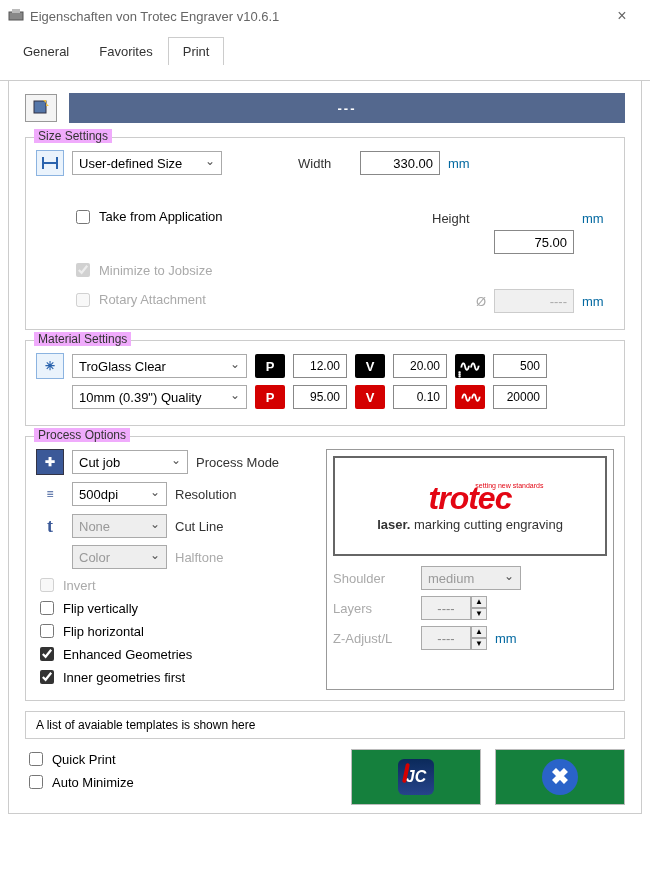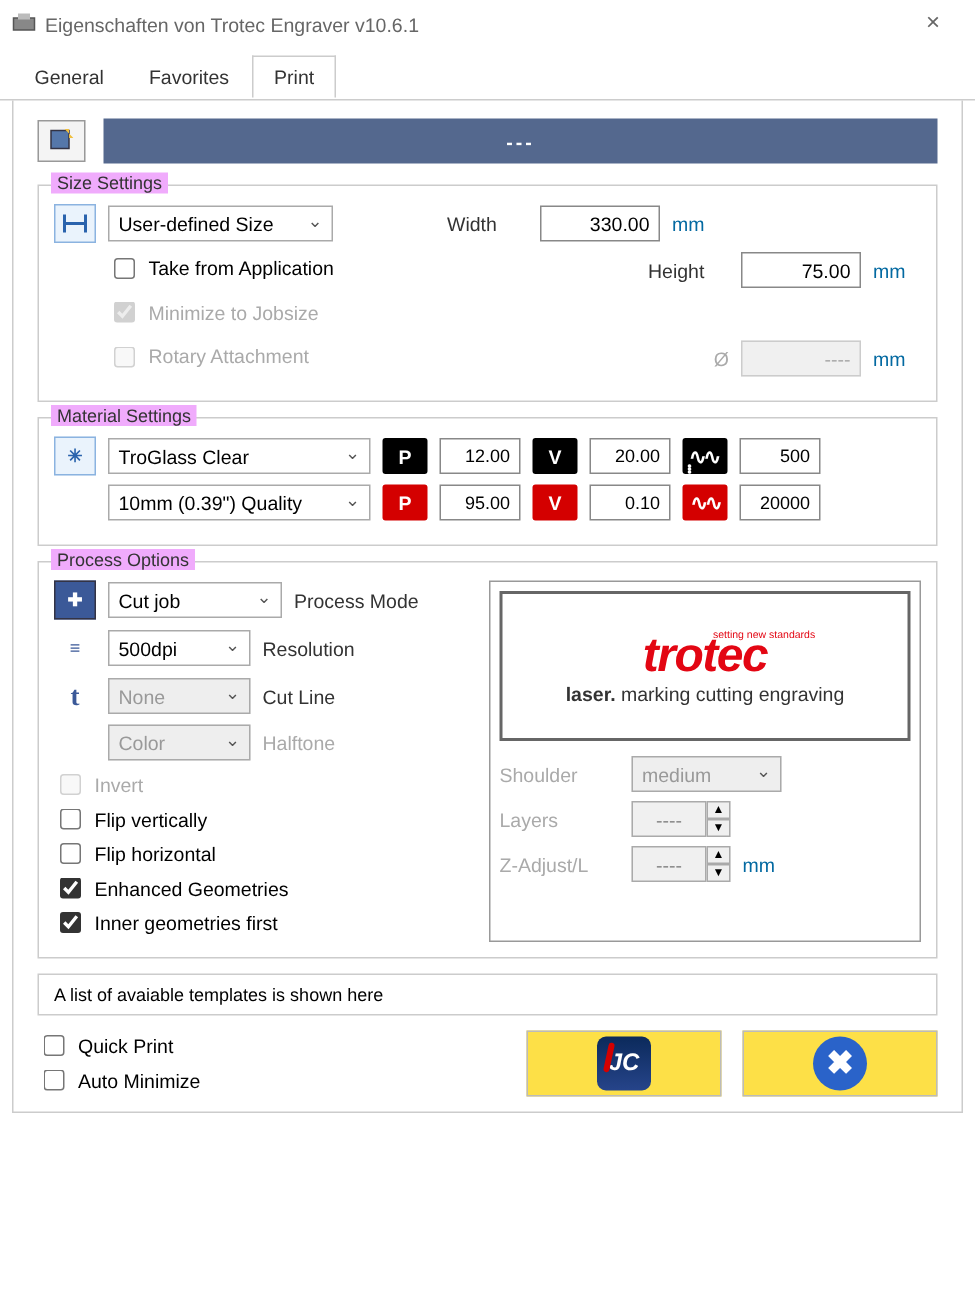--- a/index.html
+++ b/index.html
@@ -3,21 +3,21 @@
 <meta charset="utf-8">
 <style>
 * { box-sizing: border-box; font-family: "Segoe UI", Tahoma, sans-serif; font-size: 13px; }
 body { margin: 0; background: #fff; width: 650px; height: 874px; overflow: hidden; }
 
 .titlebar { height: 32px; display: flex; align-items: center; padding: 0 8px; background: #fff; color: #666; }
 .titlebar .t-icon { width: 16px; height: 16px; margin-right: 6px; }
 .titlebar .title { flex: 1; }
 .titlebar .close { width: 40px; text-align: center; font-size: 16px; color: #666; cursor: pointer; }
 
-.tabs { display: flex; padding: 4px 8px 2px 8px; border-bottom: 1px solid #ccc; }
+.tabs { display: flex; padding: 4px 8px 16px 8px; border-bottom: 1px solid #ccc; }
 .tab { padding: 6px 14px; border: 1px solid transparent; border-bottom: none; color: #333; cursor: pointer; position: relative; top: 1px; background: #fff; }
 .tab.active { border-color: #ccc; background: #fff; }
 .tab:not(.active) { border-color: transparent; }
 
 .content { padding: 12px 16px 8px 16px; border: 1px solid #ccc; margin: 0 8px 8px 8px; border-top: none; }
 
 .header-row { display: flex; align-items: center; gap: 12px; margin-bottom: 14px; }
 .sq-btn { width: 32px; height: 28px; border: 1px solid #999; background: #f4f4f4; display: flex; align-items: center; justify-content: center; cursor: pointer; }
 .big-bar { flex: 1; height: 30px; background: #54688e; color: #fff; display: flex; align-items: center; justify-content: center; font-weight: bold; letter-spacing: 2px; }
 
@@ -54,21 +54,21 @@
 .logo-box .tag b { font-weight: bold; }
 .spin { display: inline-flex; }
 .spin input { width: 50px; height: 24px; border: 1px solid #aaa; text-align: center; background: #f0f0f0; color: #888; }
 .spin .ud { display: flex; flex-direction: column; }
 .spin .ud span { width: 16px; height: 12px; border: 1px solid #aaa; font-size: 8px; text-align: center; line-height: 10px; background: #f0f0f0; cursor: pointer; }
 
 .templates-note { border: 1px solid #ccc; padding: 6px 10px; margin: 10px 0; font-size: 12px; }
 
 .bottom-row { display: flex; align-items: flex-start; }
 .bottom-left { flex: 1; }
-.big-action { width: 130px; height: 44px; background: #fde047; border: 1px solid #bbb; margin-left: 14px; display: flex; align-items: center; justify-content: center; cursor: pointer; }
+.big-action { width: 130px; height: 56px; background: #15803d; border: 1px solid #bbb; margin-left: 14px; display: flex; align-items: center; justify-content: center; cursor: pointer; }
 .jc-ico { width: 36px; height: 36px; background: linear-gradient(#0b2a5b,#26448a); color: #fff; border-radius: 6px; display: flex; align-items: center; justify-content: center; font-weight: bold; font-style: italic; position: relative; font-size: 16px; }
 .jc-ico::before { content:""; position:absolute; left:6px; top:4px; width:4px; height:20px; background:#d40000; border-radius:2px; transform:rotate(12deg); }
 .x-ico { width: 36px; height: 36px; border-radius: 50%; background: #2a63c9; color: #fff; display: flex; align-items: center; justify-content: center; font-weight: bold; font-size: 22px; }
 
 svg { display: block; }
 </style>
 </head>
 <body>
 
 <div class="titlebar">
@@ -115,21 +115,21 @@
       <span class="unit">mm</span>
     </div>
     <div class="row">
       <span style="width:28px"></span>
       <label class="cb">
           <input type="checkbox" style="">
           <span>Take from Application</span>
         </label>
       <span style="flex:1"></span>
       <span class="lbl" style="width:54px">Height</span>
-      <input class="text" style="width: 80px;" value="75.00">
+      <input class="text" style="width: 80px; margin-top: 48px;" value="75.00">
       <span class="unit">mm</span>
     </div>
     <div class="row">
       <span style="width:28px"></span>
       <label class="cb disabled">
           <input type="checkbox" checked="" disabled="" style="">
           <span>Minimize to Jobsize</span>
         </label>
     </div>
     <div class="row">

